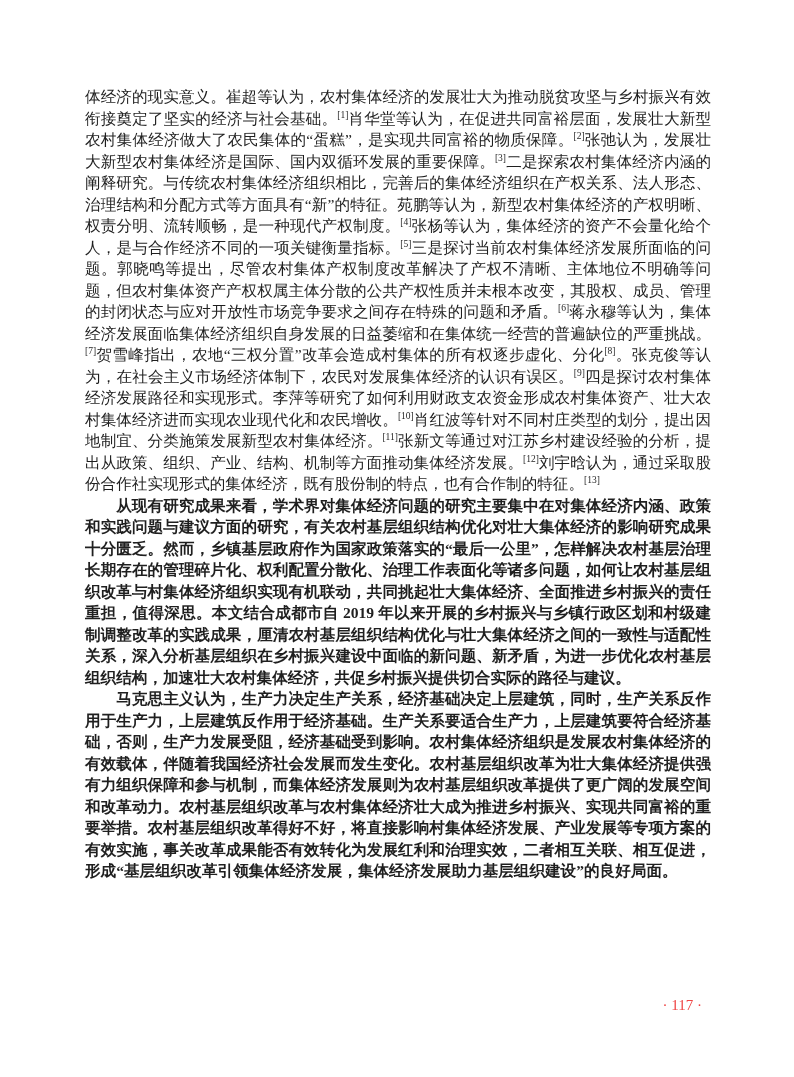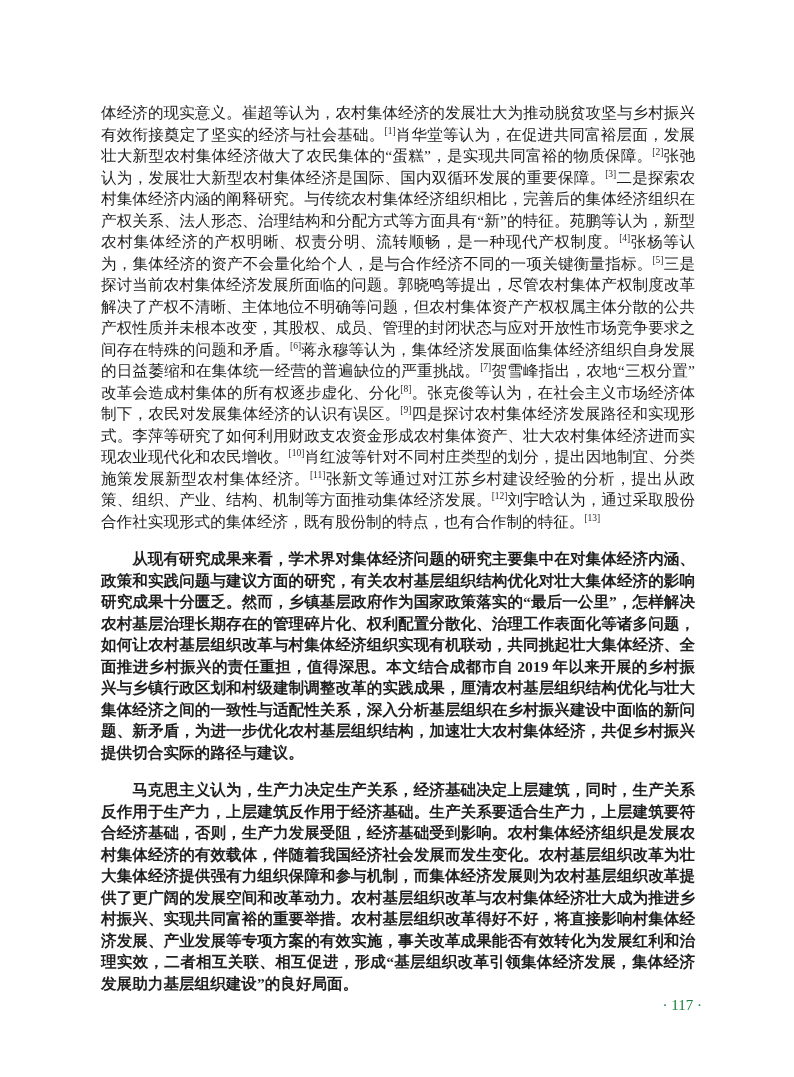--- a/index.html
+++ b/index.html
@@ -21,21 +21,21 @@
     left: 85px;
     top: 86px;
     width: 626px;
     font-size: 15.6px;
     line-height: 21.5px;
     text-align: justify;
     text-justify: inter-character;
     letter-spacing: 0;
   }
   p.body-paragraph {
-    margin: 16px;
+    margin: 0;
     padding: 0;
   }
   p.indented {
     text-indent: 2em;
     font-weight: bold;
   }
   .section-heading {
     margin: 17px 0 9px 0;
     padding: 0;
     font-size: 15.6px;
@@ -48,21 +48,21 @@
     line-height: 0;
     vertical-align: super;
     letter-spacing: 0;
   }
   .page-number {
     position: absolute;
     top: 996px;
     right: 92px;
     font-size: 15px;
     line-height: 18px;
-    color: #15803d;
+    color: #ef4444;
     white-space: nowrap;
   }
 </style>
 </head>
 <body>
 
 <div class="page">
 
   <div class="article-body">
 

